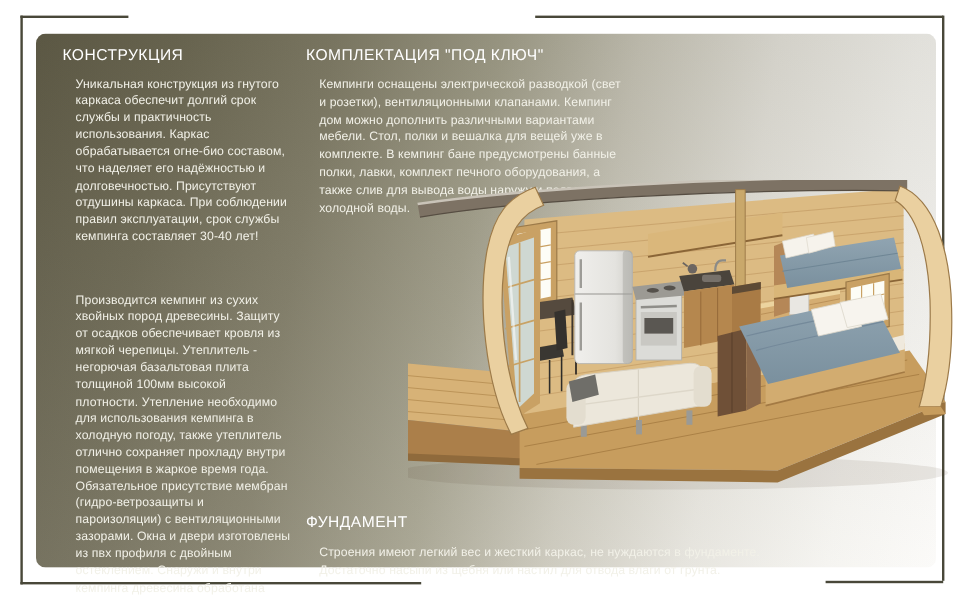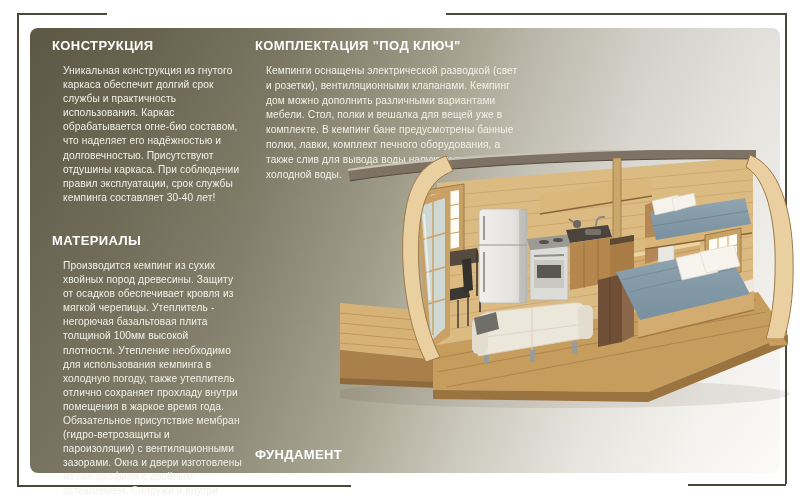--- a/index.html
+++ b/index.html
@@ -13,28 +13,28 @@
   .fl-bottom-right{left:688px;top:484px;width:98px;height:2px;}
   .fl-left{left:17px;top:13px;width:2px;height:474px;}
   .fl-right{left:785px;top:13px;width:2px;height:471px;}
   
   .panel{position:absolute;left:30px;top:28px;width:750px;height:445px;border-radius:8px;
     background:
       linear-gradient(to bottom, rgba(58,56,38,0.10) 0%, rgba(255,255,255,0.10) 100%),
       linear-gradient(100deg,#5f5b47 0%,#6b6752 14%,#7f7b66 30%,#a19e8a 47%,
                       #c8c5b8 61%,#e4e2db 75%,#f4f3ef 89%,#fbfaf8 100%);}
   .panel section{position:absolute;}
-  .sec-title{margin:0 0 7px 0;font-size:13px;font-weight:bold;color:#ffffff;
+  .sec-title{margin:0 0 7px 0;font-size:13px;font-weight:normal;color:#ffffff;
              letter-spacing:0.4px;}
   .sec-body{margin:11px;font-size:10.2px;line-height:14.1px;color:#f2f1e8;letter-spacing:0.1px;}
   .col-construction{left:22px;top:10px;width:202px;}
   .col-construction .gap{height:17px;}
   .col-equipment{left:225px;top:10px;width:276px;}
   .col-equipment .sec-body{line-height:14.8px;}
-  .col-foundation{left:225px;top:419px;width:440px;}
+  .col-foundation{left:225px;top:399px;width:440px;}
   .col-foundation .sec-body{line-height:15px;}
   .cabin{position:absolute;left:310px;top:122px;width:460px;height:292px;}
 </style>
 </head>
 <body>
 
 <div class="page">
 
   <div class="fline fl-top-left"></div>
   <div class="fline fl-top-right"></div>
@@ -42,31 +42,31 @@
   <div class="fline fl-bottom-right"></div>
   <div class="fline fl-left"></div>
   <div class="fline fl-right"></div>
 
   <div class="panel">
 
     <section class="col-construction">
       <h2 class="sec-title">КОНСТРУКЦИЯ</h2>
       <p class="sec-body">Уникальная конструкция из гнутого каркаса обеспечит долгий срок службы и практичность использования. Каркас обрабатывается огне-био составом, что наделяет его надёжностью и долговечностью. Присутствуют отдушины каркаса. При соблюдении правил эксплуатации, срок службы кемпинга составляет 30-40 лет!</p>
       <div class="gap"></div>
-      <h2 class="sec-title">МАТЕРИАЛЫ</h2>
       <p class="sec-body">Производится кемпинг из сухих хвойных пород древесины. Защиту от осадков обеспечивает кровля из мягкой черепицы. Утеплитель - негорючая базальтовая плита толщиной 100мм высокой плотности. Утепление необходимо для использования кемпинга в холодную погоду, также утеплитель отлично сохраняет прохладу внутри помещения в жаркое время года. Обязательное присутствие мембран (гидро-ветрозащиты и пароизоляции) с вентиляционными зазорами. Окна и двери изготовлены из пвх профиля с двойным остеклением. Снаружи и внутри кемпинга древесина обработана экологичными защитными материалами.</p>
     </section>
 
     <section class="col-equipment">
       <h2 class="sec-title">КОМПЛЕКТАЦИЯ "ПОД КЛЮЧ"</h2>
       <p class="sec-body">Кемпинги оснащены электрической разводкой (свет и розетки), вентиляционными клапанами. Кемпинг дом можно дополнить различными вариантами мебели. Стол, полки и вешалка для вещей уже в комплекте. В кемпинг бане предусмотрены банные полки, лавки, комплект печного оборудования, а также слив для вывода воды наружу и подвод для холодной воды.</p>
     </section>
 
     <section class="col-foundation">
       <h2 class="sec-title">ФУНДАМЕНТ</h2>
+      <p class="sec-body">Строения имеют легкий вес и жесткий каркас, не нуждаются в фундаменте. Достаточно насыпи из щебня или настил для отвода влаги от грунта.</p>
     </section>
 
     <svg class="cabin" viewBox="340 150 460 292" role="img" aria-label="3D-разрез арочного деревянного кемпинг-дома: терраса, кухня со столом, холодильником и плитой, диван, шкаф, двуспальная кровать и спальный лофт">
       <defs>
         <linearGradient id="fridgeG" x1="0" y1="0" x2="1" y2="0">
           <stop offset="0" stop-color="#f0efec"></stop>
             <stop offset="0.7" stop-color="#e4e3df"></stop>
           <stop offset="1" stop-color="#cfcec9"></stop>
         </linearGradient>
         <linearGradient id="duvetG" x1="0" y1="0" x2="0" y2="1">

